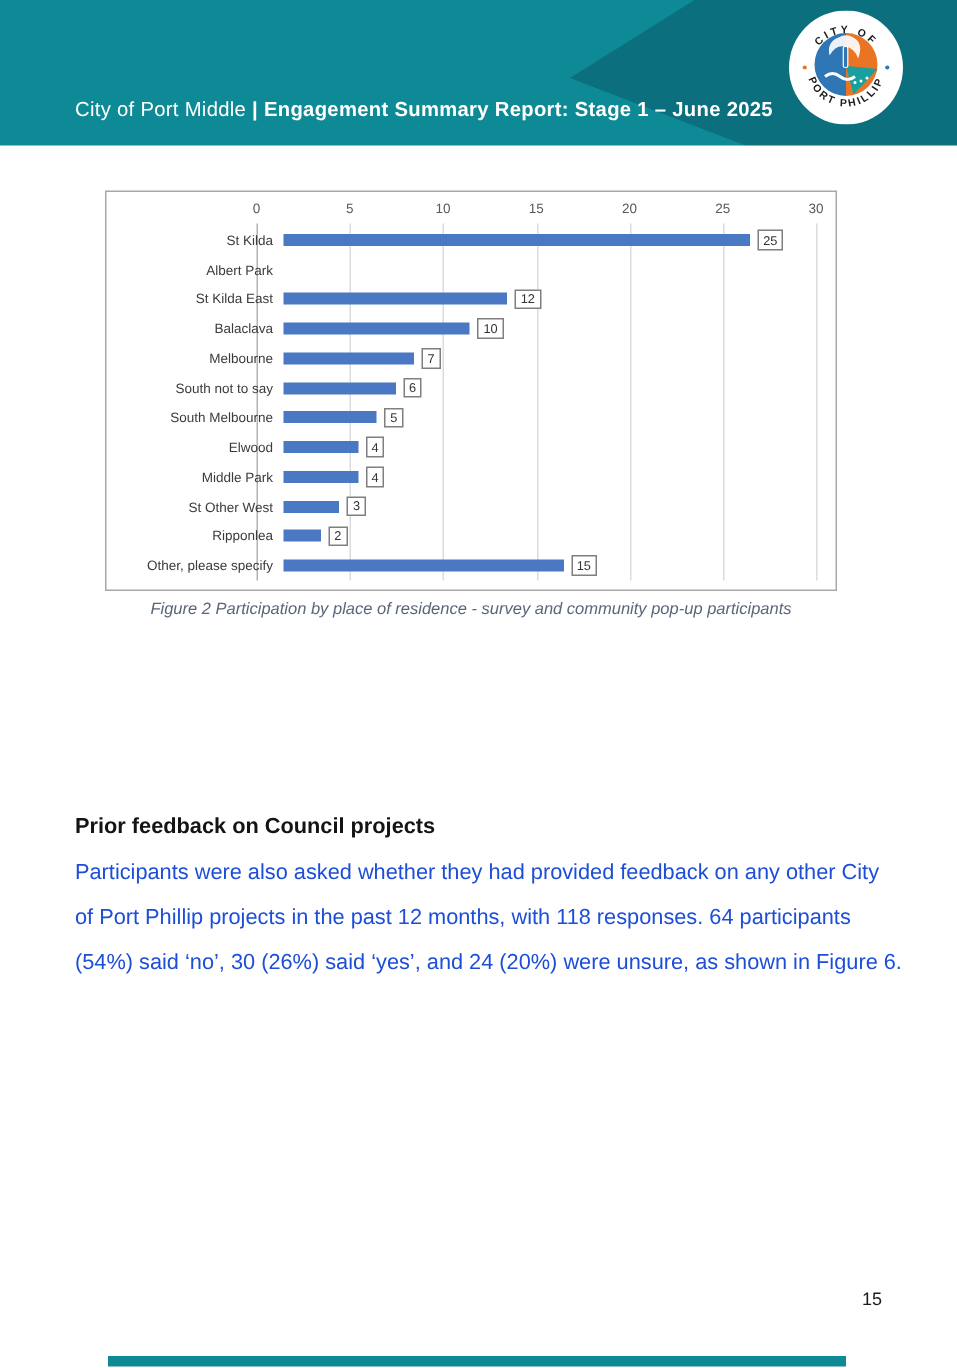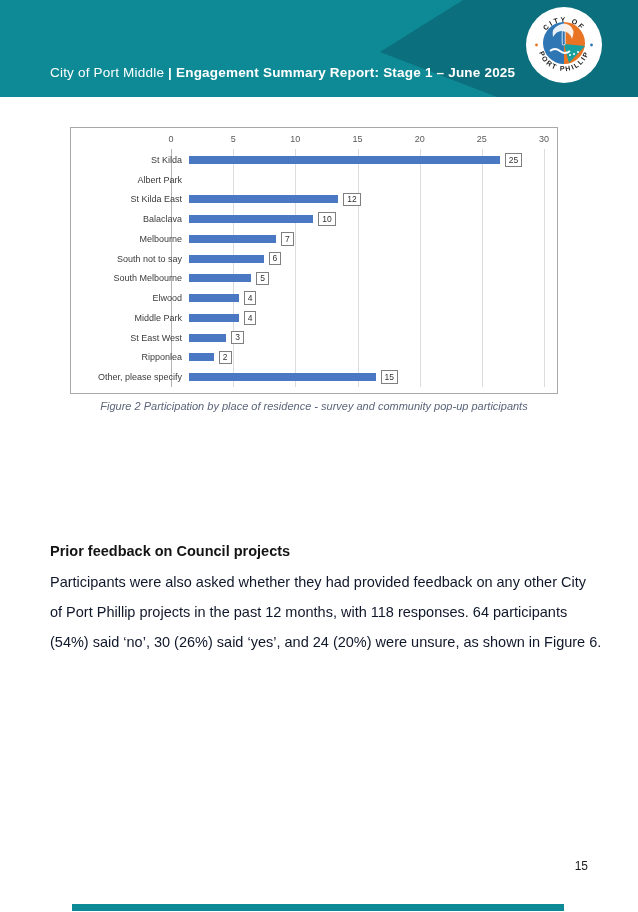--- a/index.html
+++ b/index.html
@@ -61,21 +61,21 @@
     text-align:center; font-style:italic; font-size:11px; color:#5b657a;
   }
 
   
   .body-heading {
     position:absolute; left:50px; top:543px;
     font-size:14.5px; font-weight:bold; color:#141414;
   }
   .body-paragraph {
     position:absolute; left:50px; top:567px; width:552px;
-    font-size:14.5px; line-height:30px; color:#0f172a;
+    font-size:14.5px; line-height:30px; color:#1d4ed8;
   }
 
   
   .page-number {
     position:absolute; top:859px; right:50px;
     font-size:12px; color:#1a1a1a;
   }
   .footer-bar {
     position:absolute; left:72px; bottom:1px; width:492px; height:7px;
     background:#0E8A96;
@@ -191,21 +191,21 @@
           </div>
         </div>
         <div class="crow">
           <div class="crow-label">Middle Park</div>
           <div class="crow-track">
             <div class="crow-bar" style="width: 13.3333%; background: rgb(74, 120, 194);"></div>
             <div class="crow-val">4</div>
           </div>
         </div>
         <div class="crow">
-          <div class="crow-label">St East West</div>
+          <div class="crow-label">St Other West</div>
           <div class="crow-track">
             <div class="crow-bar" style="width: 10%; background: rgb(74, 120, 194);"></div>
             <div class="crow-val">3</div>
           </div>
         </div>
         <div class="crow">
           <div class="crow-label">Ripponlea</div>
           <div class="crow-track">
             <div class="crow-bar" style="width: 6.66667%; background: rgb(74, 120, 194);"></div>
             <div class="crow-val">2</div>

